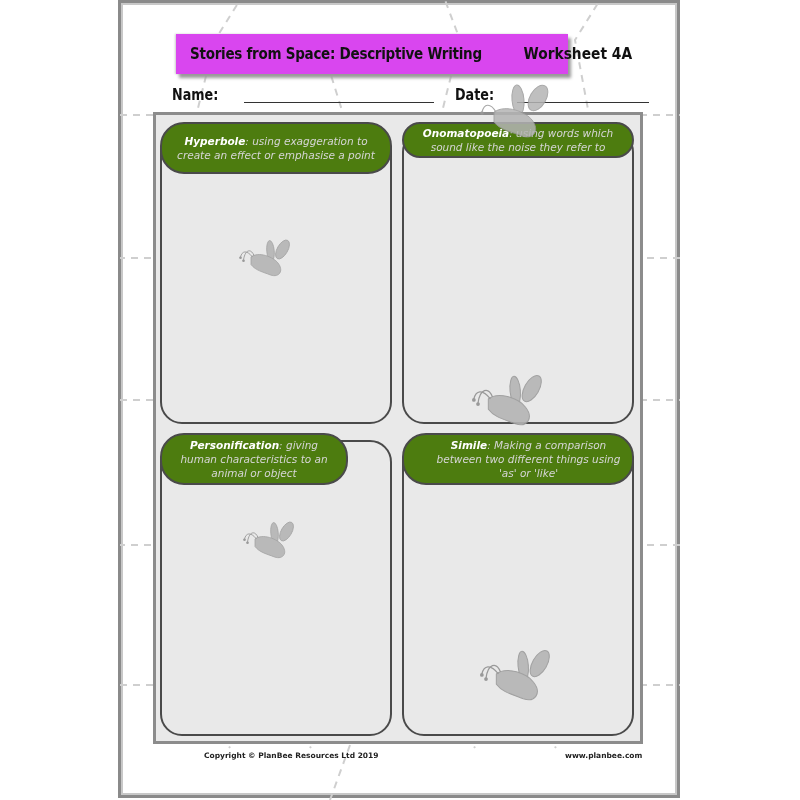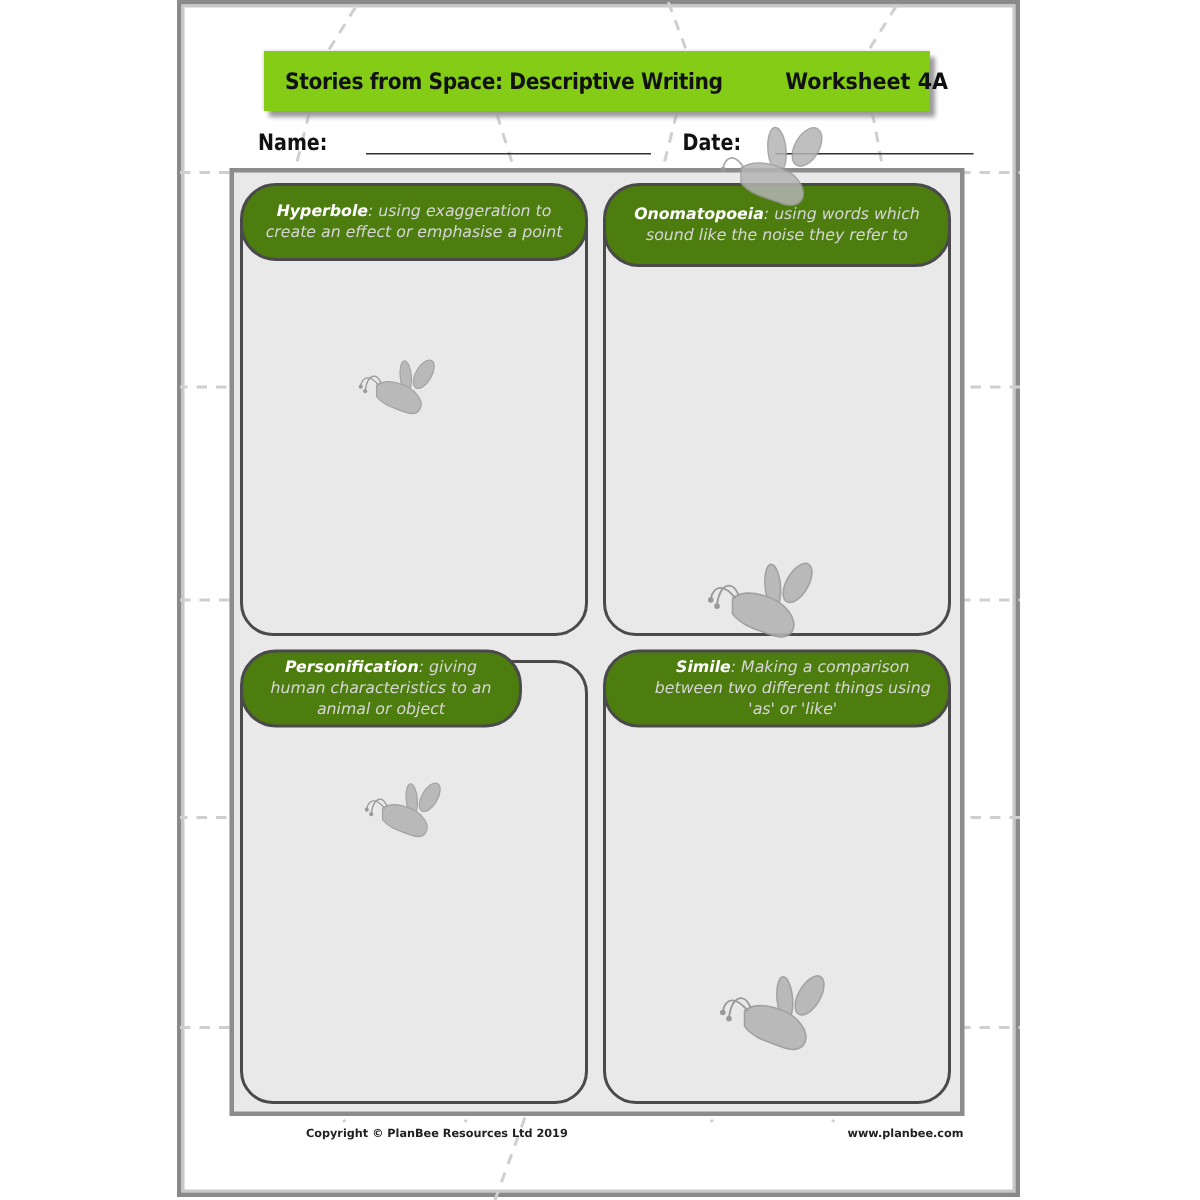--- a/index.html
+++ b/index.html
@@ -1,19 +1,19 @@
 <!DOCTYPE html>
 <html><head>
 <meta charset="utf-8">
 <style>
   html,body{margin:0;padding:0;background:#ffffff;}
   body{width:800px;height:800px;position:relative;overflow:hidden;font-family:"Liberation Sans",sans-serif;}
   .page{position:absolute;left:118px;top:0;width:562px;height:798px;background:#fff;border:3px solid #8a8a8a;box-sizing:border-box;box-shadow:inset 0 0 0 2px #c8c8c8;}
   .hexbg{position:absolute;left:0;top:0;width:800px;height:800px;pointer-events:none;}
-  .banner{position:absolute;left:176px;top:34px;width:444px;height:40px;background:#84cc16;box-shadow:3px 4px 3px #9a9a9a, -1px 0 2px #ccc;display:flex;align-items:center;justify-content:space-between;padding:0 16px 0 14px;box-sizing:border-box;}
+  .banner{position:absolute;left:176px;top:34px;width:392px;height:40px;background:#d946ef;box-shadow:3px 4px 3px #9a9a9a, -1px 0 2px #ccc;display:flex;align-items:center;justify-content:space-between;padding:0 16px 0 14px;box-sizing:border-box;}
   .banner .t{font-family:"DejaVu Sans",sans-serif;font-weight:bold;font-size:15px;color:#111;letter-spacing:-0.3px;transform:scaleX(0.9);transform-origin:left center;white-space:nowrap;}
   .banner .w{font-family:"DejaVu Sans",sans-serif;font-weight:bold;font-size:15px;color:#111;white-space:nowrap;transform:scaleX(0.92);transform-origin:right center;}
   .fieldrow{position:absolute;top:86px;display:flex;align-items:flex-start;gap:18px;}
   .fieldrow .lbl{font-family:"DejaVu Sans",sans-serif;font-weight:bold;font-size:15px;color:#111;transform:scaleX(0.85);transform-origin:left bottom;}
   .fieldrow .line{border-bottom:1.5px solid #333;height:16px;margin-left:4px;}
   .frame{position:absolute;left:153px;top:112px;width:490px;height:632px;background:#e9e9e9;border:3px solid #8c8c8c;box-sizing:border-box;}
   .panel{position:absolute;background:transparent;border:2px solid #4a4a4a;border-radius:22px;box-sizing:border-box;}
   .pill{position:absolute;background:#4d7c0f;border:2px solid #4a4a4a;border-radius:24px;box-sizing:border-box;display:flex;align-items:center;justify-content:center;text-align:center;padding:0 10px;}
   .pill p{margin:0;font-size:10.5px;line-height:14px;color:#d6d6d6;font-style:italic;font-family:"DejaVu Sans",sans-serif;}
   .pill b{font-style:italic;color:#fff;font-weight:bold;}
@@ -78,21 +78,21 @@
 </div>
 
 <div class="frame"></div>
 
 <div class="panel" style="left:160px;top:130px;width:232px;height:294px;"></div>
 <div class="pill" style="left:160px;top:122px;width:232px;height:52px;">
   <p><b>Hyperbole</b><span>: using exaggeration to create an effect or emphasise a point</span></p>
 </div>
 
 <div class="panel" style="left:402px;top:130px;width:232px;height:294px;"></div>
-<div class="pill" style="left:402px;top:122px;width:232px;height:56px;">
+<div class="pill" style="left:402px;top:122px;width:232px;height:36px;">
   <p><b>Onomatopoeia</b><span>: using words which sound like the noise they refer to</span></p>
 </div>
 
 <div class="panel" style="left:160px;top:440px;width:232px;height:296px;"></div>
 <div class="pill" style="left:160px;top:433px;width:188px;height:52px;">
   <p><b>Personification</b><span>: giving human characteristics to an animal or object</span></p>
 </div>
 
 <div class="panel" style="left:402px;top:440px;width:232px;height:296px;"></div>
 <div class="pill" style="left:402px;top:433px;width:232px;height:52px;padding-left:31px;">

